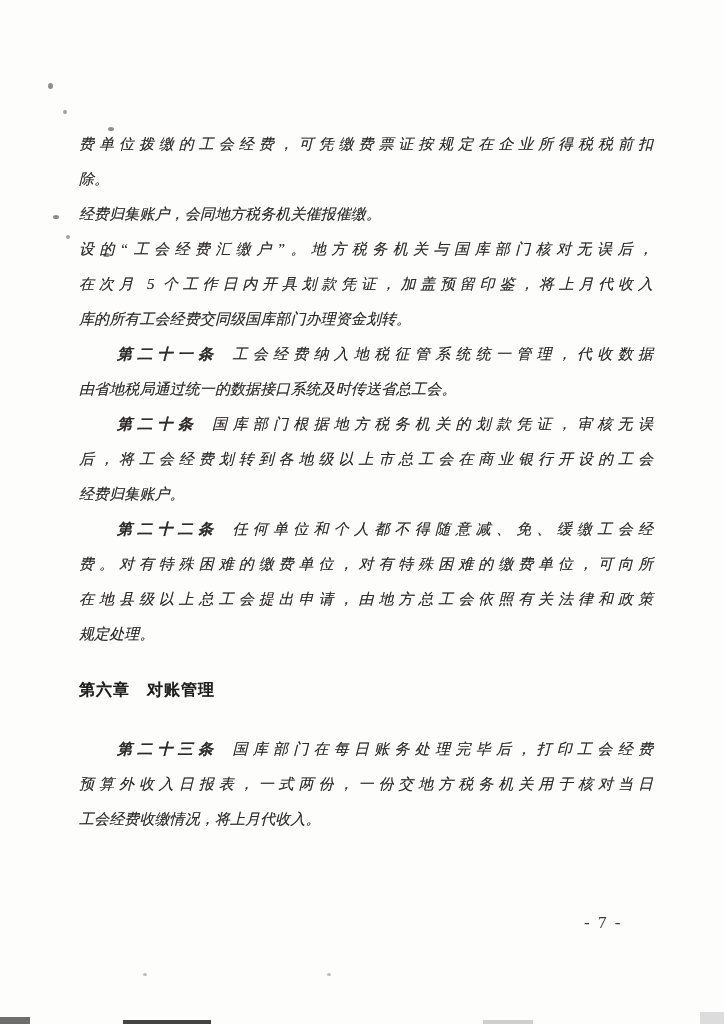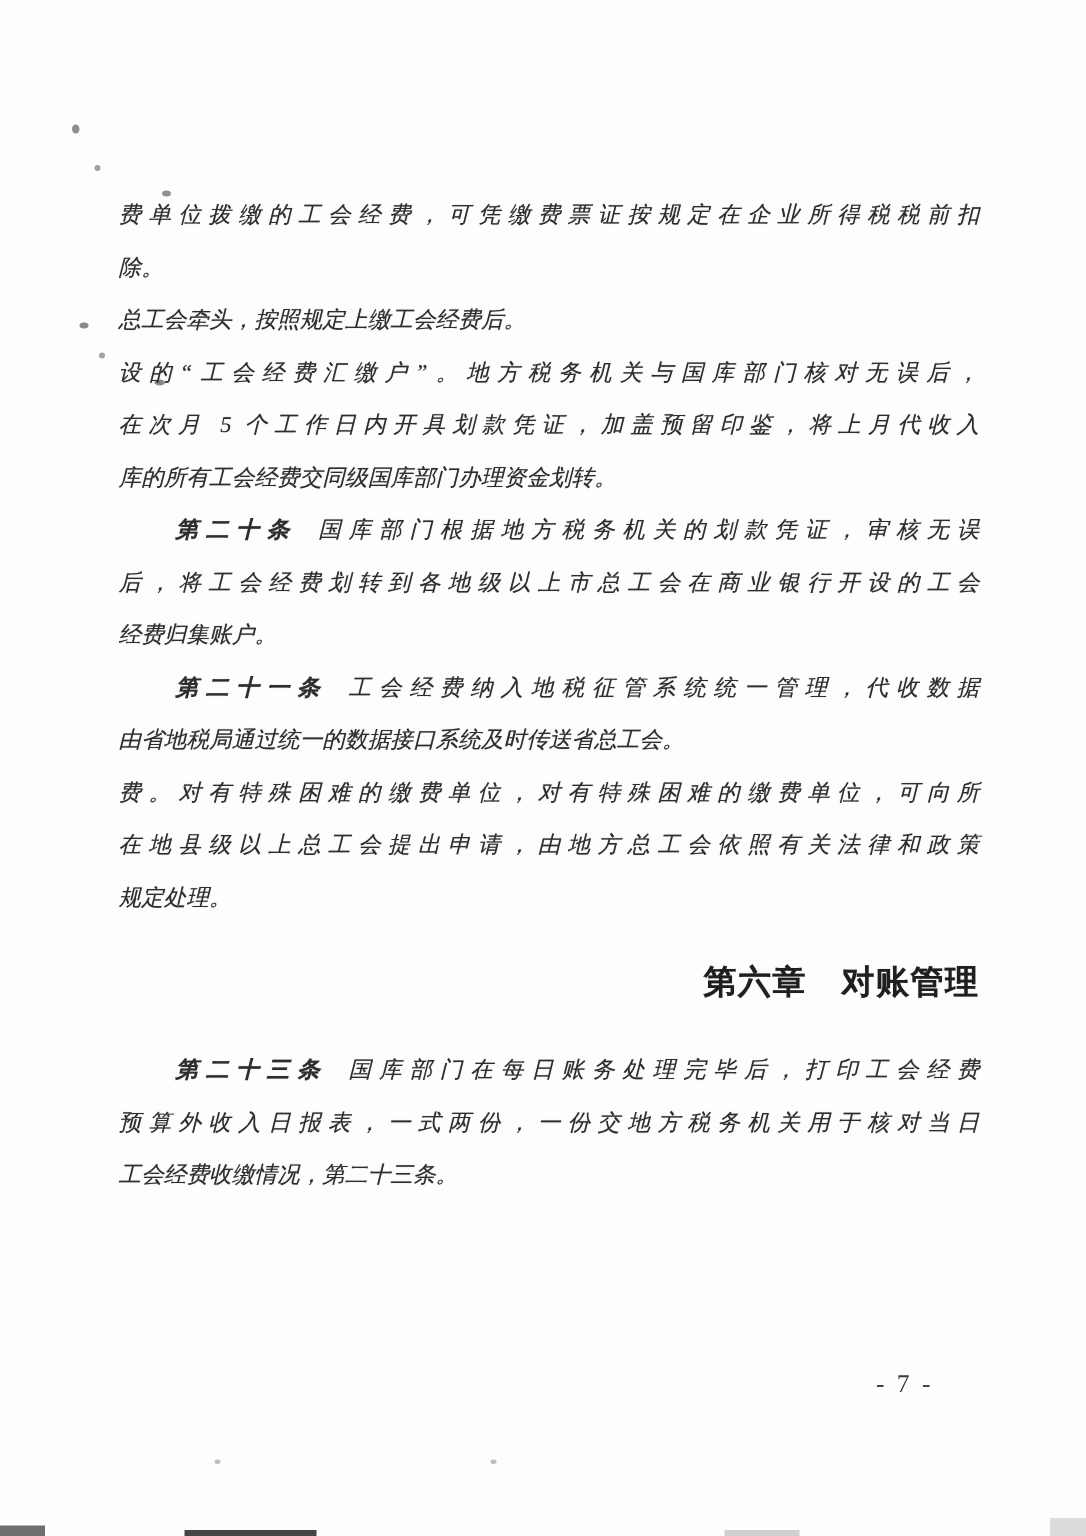--- a/index.html
+++ b/index.html
@@ -46,24 +46,24 @@
     padding-left: 38px;
   }
   .term {
     font-weight: 700;
     margin-right: 14px;
   }
   .chapter {
     margin-top: 20px;
     height: 35px;
     line-height: 35px;
-    text-align: right;
+    text-align: left;
     font-family: "Liberation Sans", sans-serif;
     font-weight: 700;
-    font-size: 22px;
+    font-size: 16px;
     letter-spacing: 1px;
     color: #1f1f1f;
     text-shadow: 0 0 0.5px rgba(30,30,30,0.5);
   }
   .after-chapter {
     margin-top: 25px;
   }
   .page-number {
     position: absolute;
     top: 913px;
@@ -112,57 +112,60 @@
   <div class="edge e4"></div>
 
   <div class="content">
 
     <div>
       <div class="line full">费单位拨缴的工会经费，可凭缴费票证按规定在企业所得税税前扣</div>
       <div class="line">除。</div>
     </div>
 
     <div>
-      <div class="line">总工会牵头，按照规定上缴工会经费后。</div>
+      <div class="line">经费归集账户，会同地方税务机关催报催缴。</div>
     </div>
 
     <div>
       <div class="line full">设的“工会经费汇缴户”。地方税务机关与国库部门核对无误后，</div>
       <div class="line full">在次月 5 个工作日内开具划款凭证，加盖预留印鉴，将上月代收入</div>
       <div class="line">库的所有工会经费交同级国库部门办理资金划转。</div>
+    </div>
+
+    <div>
+      <div class="line full indent">
+        <span class="term">第二十一条</span><span>工会经费纳入地税征管系统统一管理，代收数据</span>
+      </div>
+      <div class="line">由省地税局通过统一的数据接口系统及时传送省总工会。</div>
     </div>
 
     <div>
       <div class="line full indent">
         <span class="term">第二十条</span><span>国库部门根据地方税务机关的划款凭证，审核无误</span>
       </div>
       <div class="line full">后，将工会经费划转到各地级以上市总工会在商业银行开设的工会</div>
       <div class="line">经费归集账户。</div>
     </div>
 
     <div>
       <div class="line full indent">
-        <span class="term">第二十一条</span><span>工会经费纳入地税征管系统统一管理，代收数据</span>
+        <span class="term">第二十二条</span><span>任何单位和个人都不得随意减、免、缓缴工会经</span>
       </div>
-      <div class="line">由省地税局通过统一的数据接口系统及时传送省总工会。</div>
-    </div>
-
-    <div>
       <div class="line full">费。对有特殊困难的缴费单位，对有特殊困难的缴费单位，可向所</div>
       <div class="line full">在地县级以上总工会提出申请，由地方总工会依照有关法律和政策</div>
       <div class="line">规定处理。</div>
     </div>
 
     <div class="chapter">第六章　对账管理</div>
 
     <div>
       <div class="line full indent after-chapter">
         <span class="term">第二十三条</span><span>国库部门在每日账务处理完毕后，打印工会经费</span>
       </div>
       <div class="line full">预算外收入日报表，一式两份，一份交地方税务机关用于核对当日</div>
-      <div class="line">工会经费收缴情况，第二十三条。</div>
+      <div class="line">工会经费收缴情况，将上月代收入。</div>
     </div>
 
   </div>
 
   <div class="page-number">- 7 -</div>
 
 </div>
 
 </body></html>

